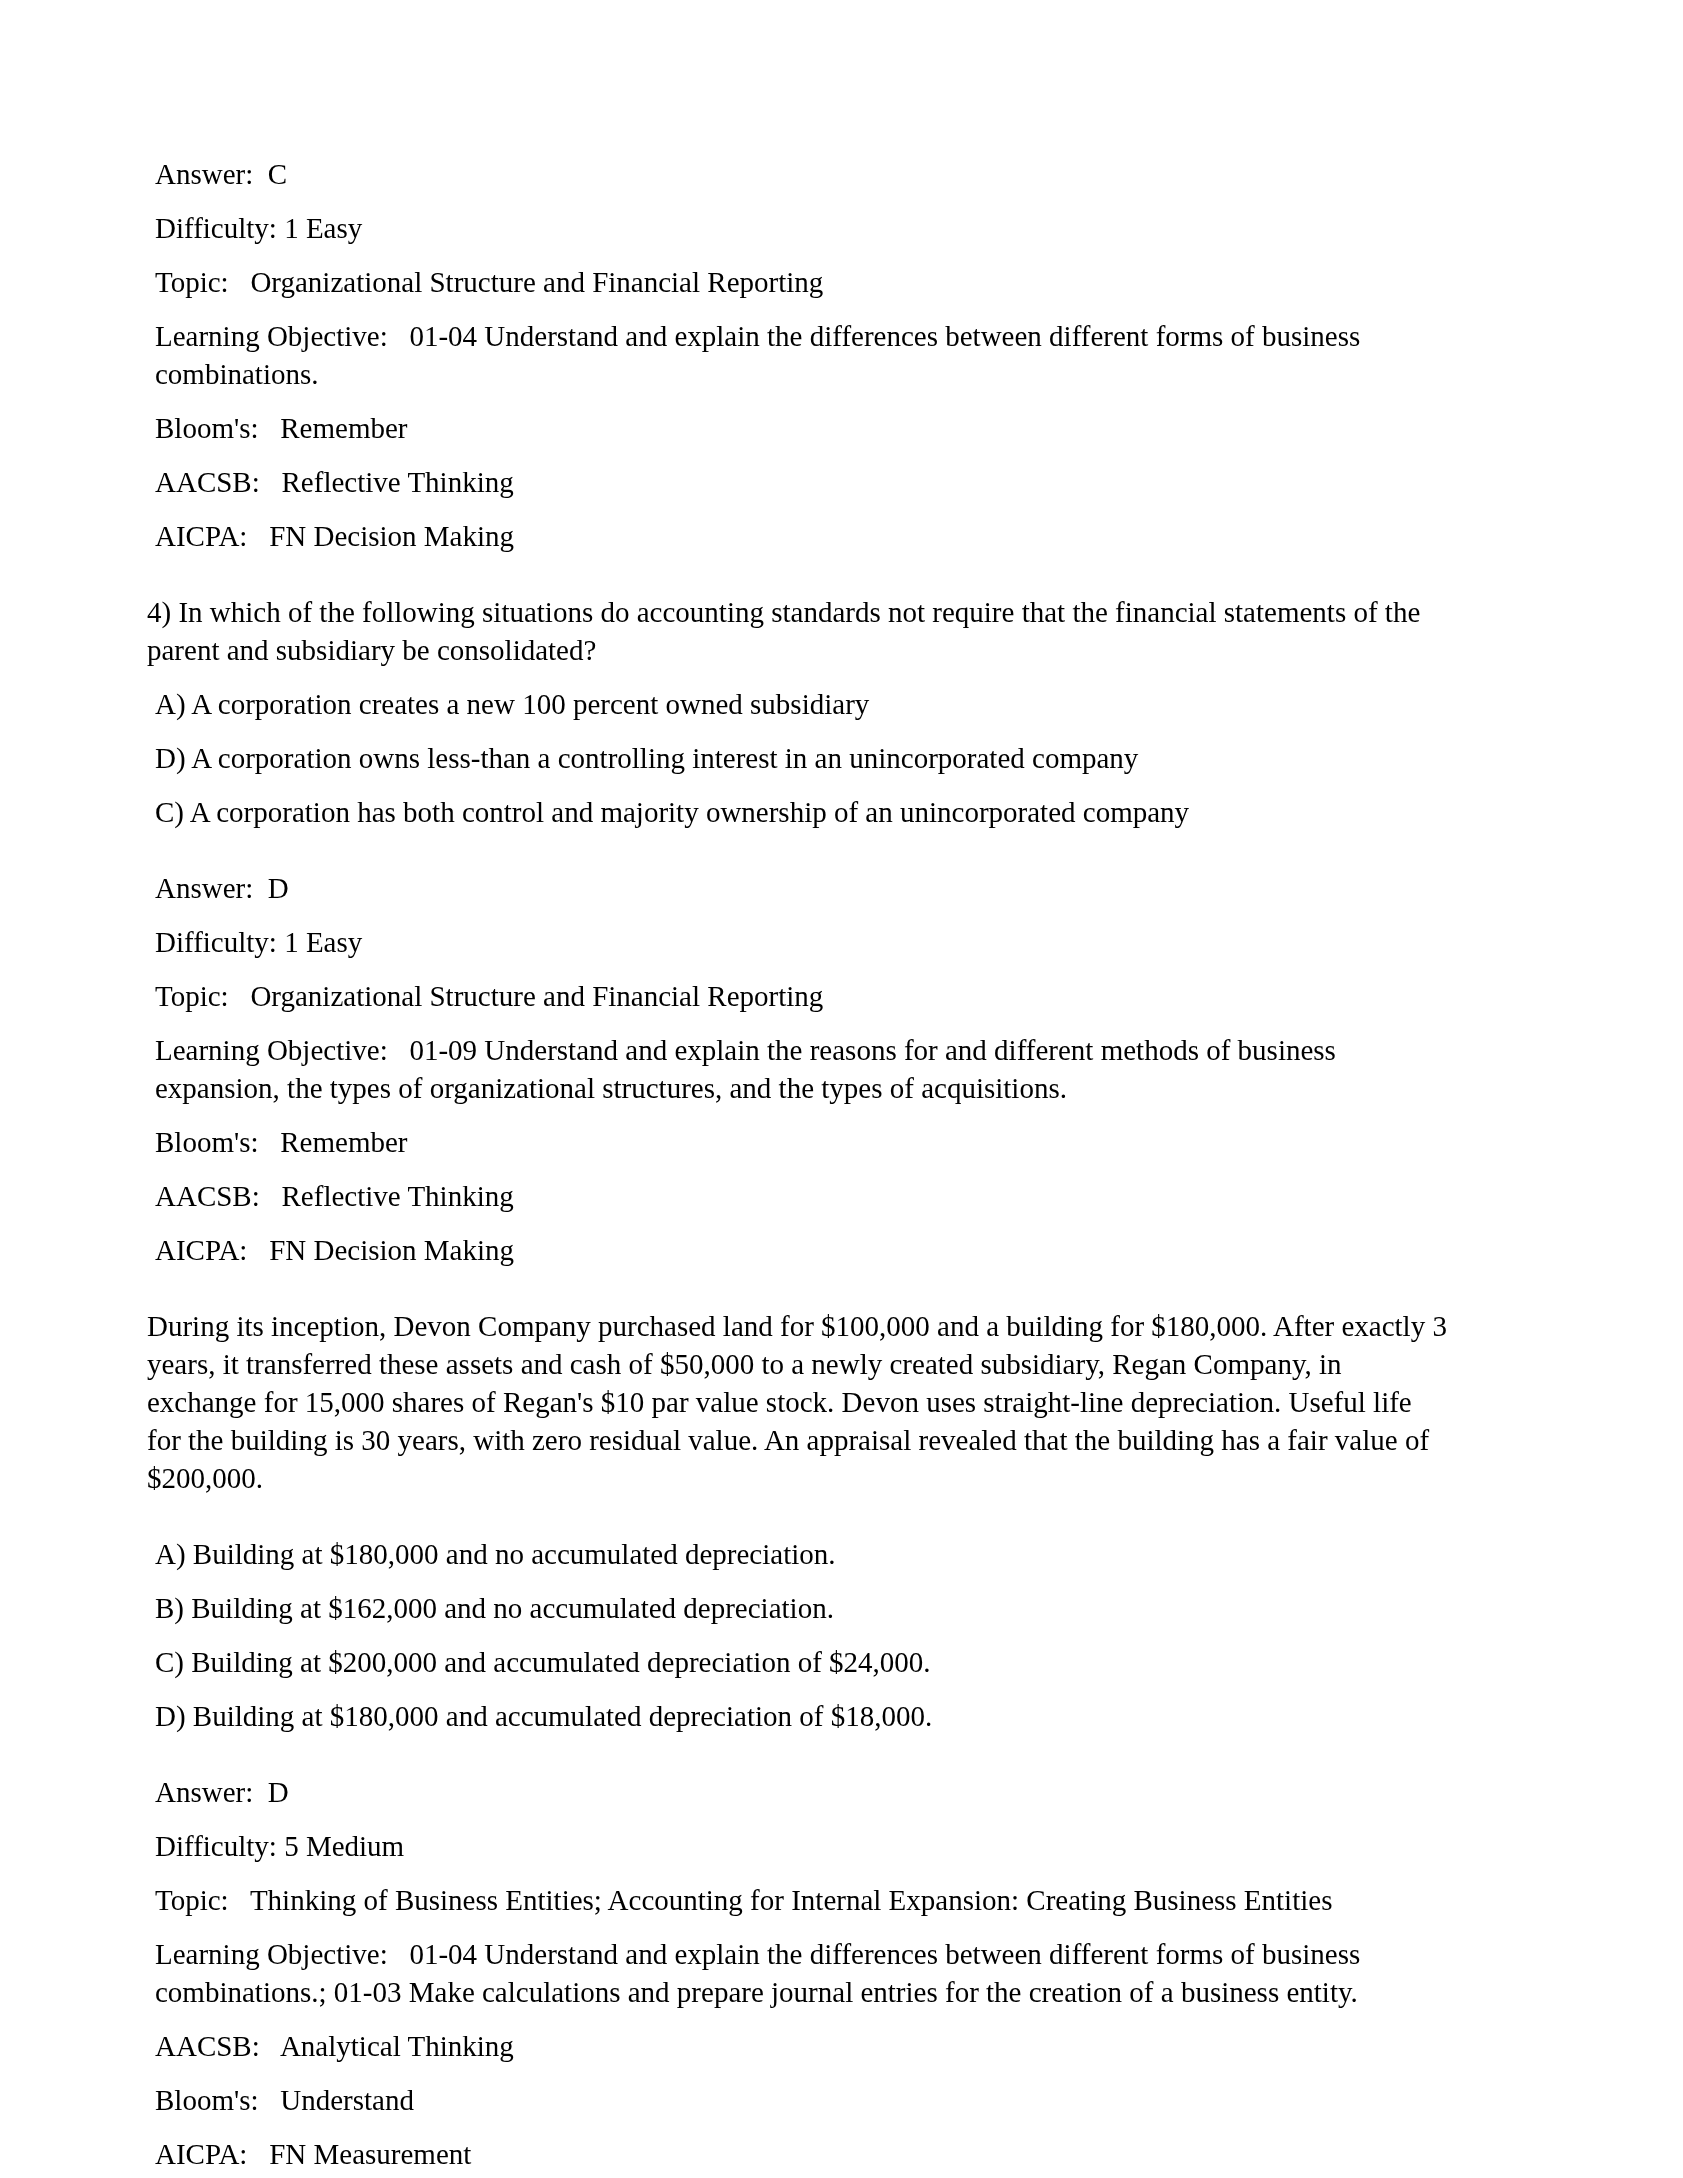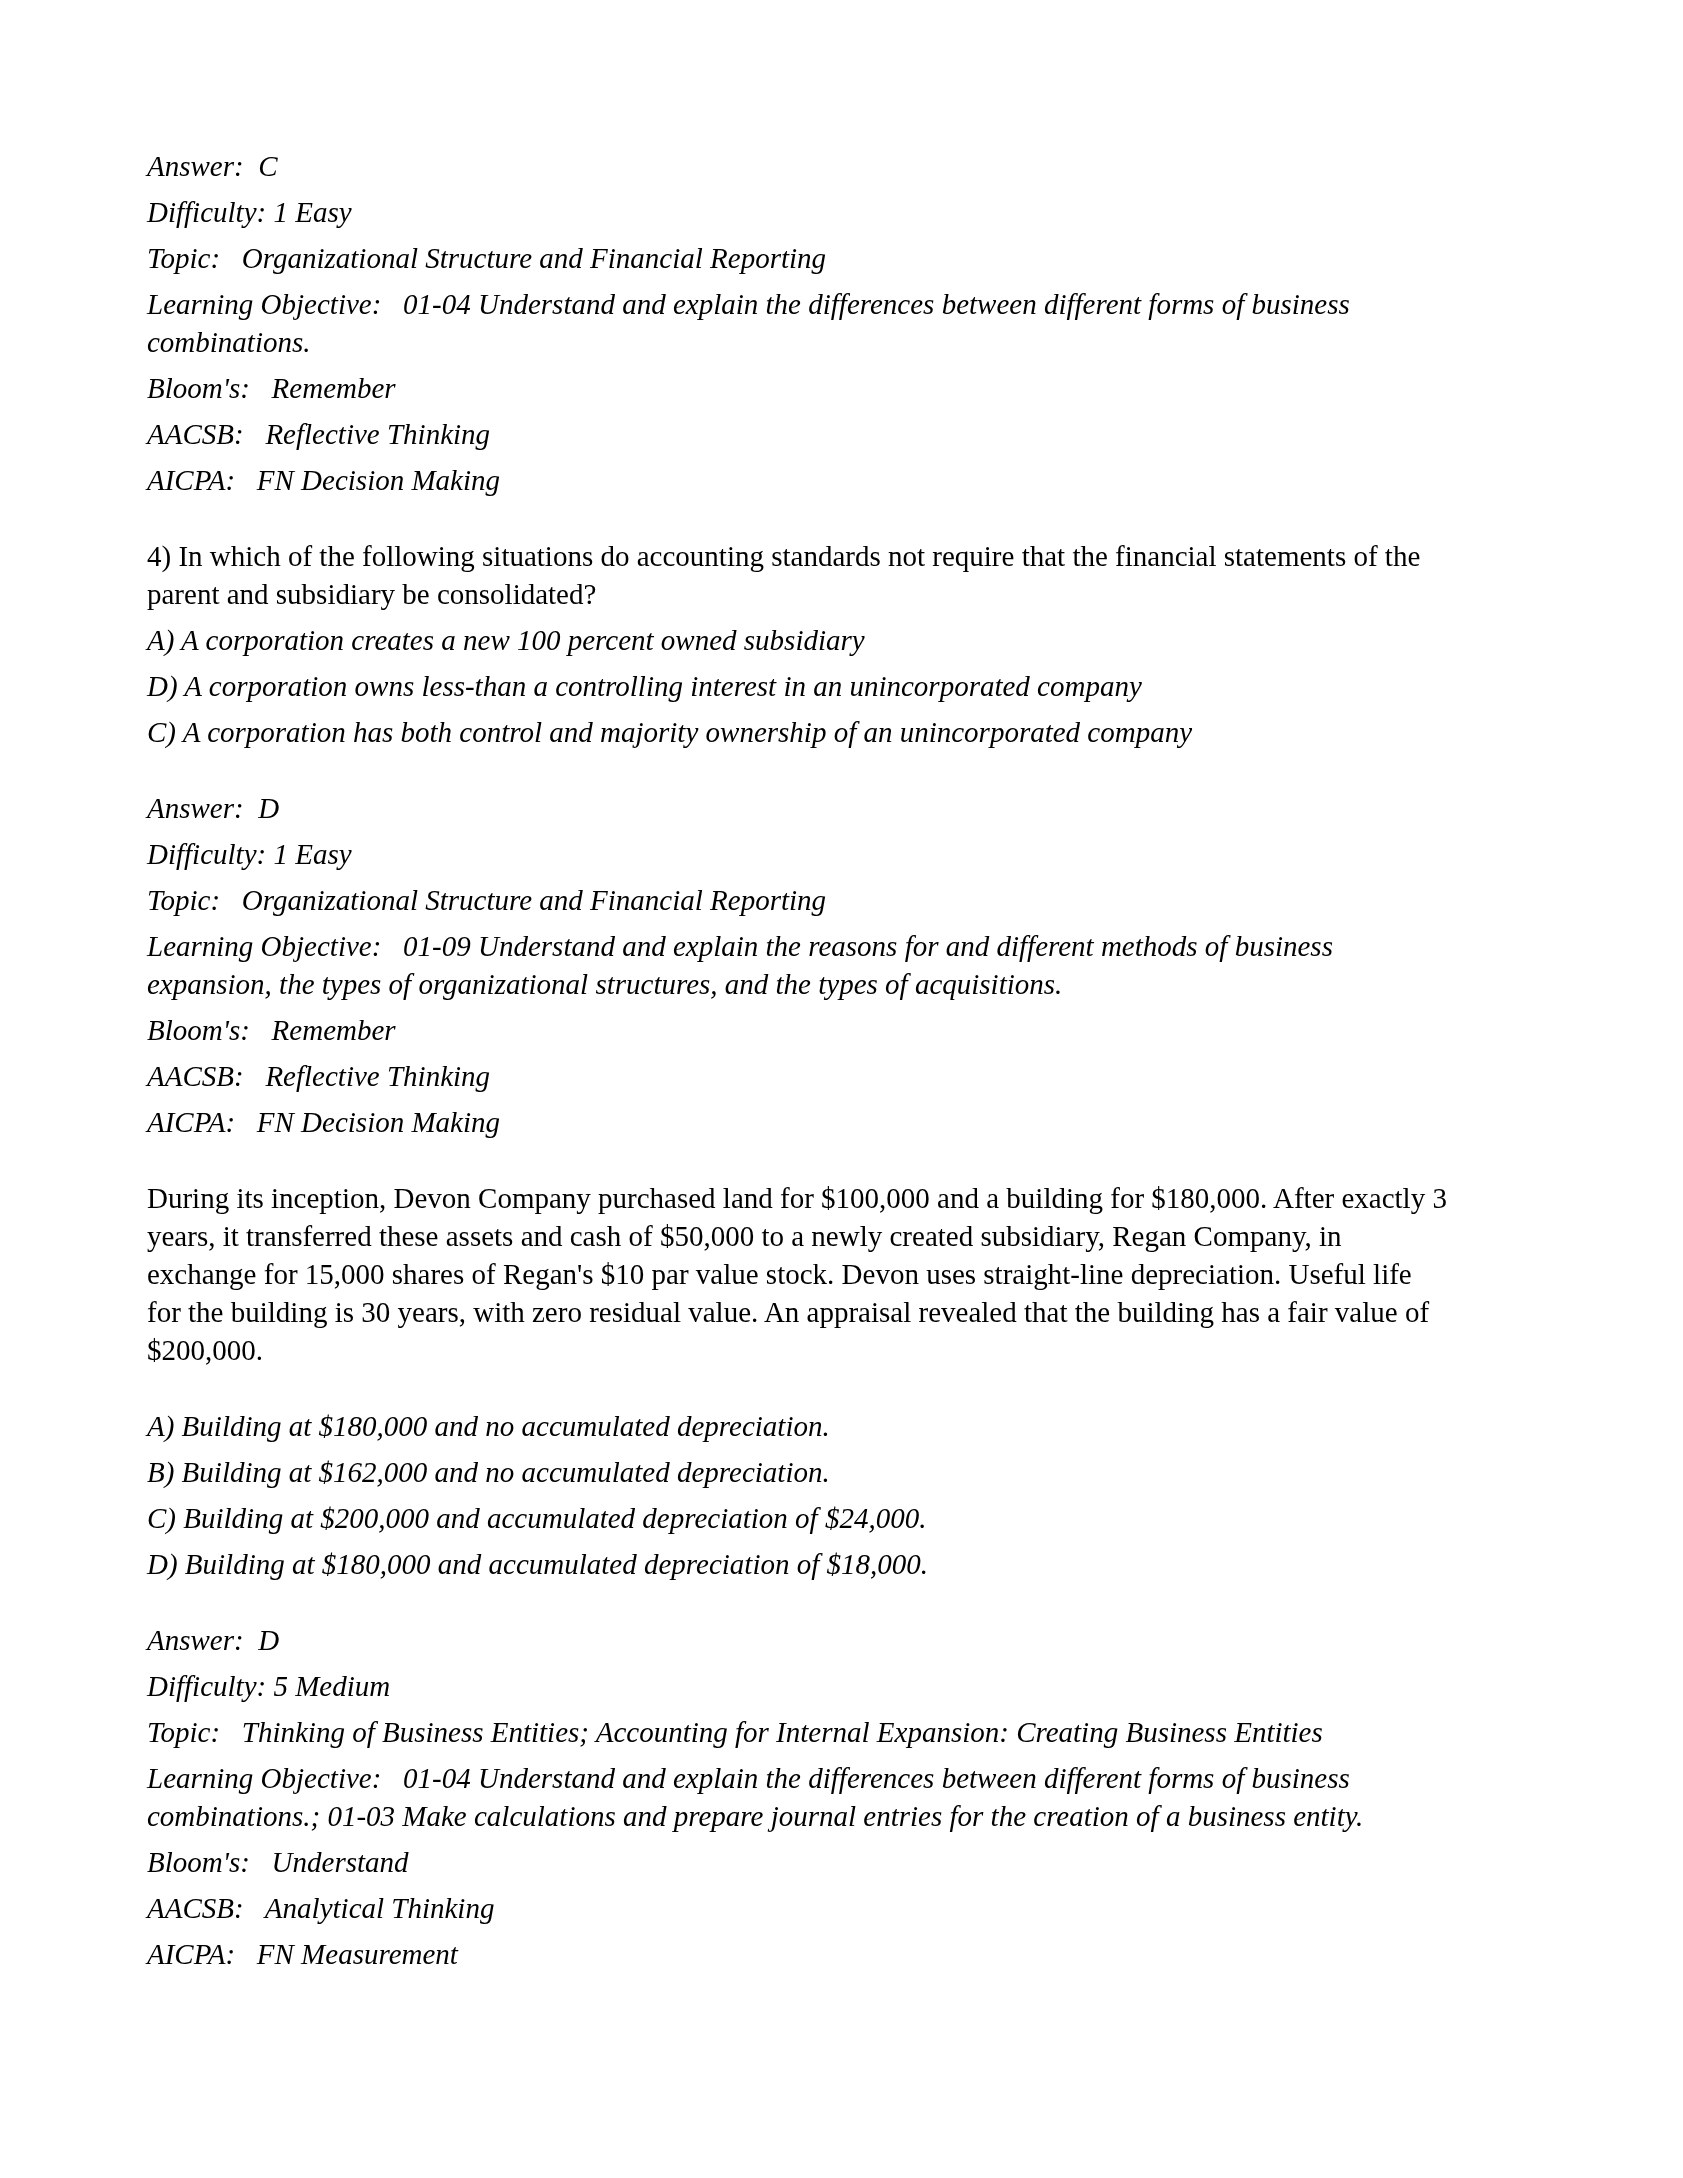--- a/index.html
+++ b/index.html
@@ -29,24 +29,23 @@
     line-height: 38px;
     text-align: left;
   }
   .block {
     margin: 0 0 38px 0;
   }
   .block:last-child {
     margin-bottom: 0;
   }
   .line {
-    margin: 8px;
+    margin: 16px;
     padding: 0;
     white-space: pre-wrap;
-    font-style: italic;
   }
   .para {
     margin: 8px;
     padding: 0;
     text-indent: 0;
   }
 </style>
 </head>
 <body>
 
@@ -89,20 +88,20 @@
       <p class="line">B) Building at $162,000 and no accumulated depreciation.</p>
       <p class="line">C) Building at $200,000 and accumulated depreciation of $24,000.</p>
       <p class="line">D) Building at $180,000 and accumulated depreciation of $18,000.</p>
     </div>
 
     <div class="block">
       <p class="line">Answer:  D</p>
       <p class="line">Difficulty: 5 Medium</p>
       <p class="line">Topic:   Thinking of Business Entities; Accounting for Internal Expansion: Creating Business Entities</p>
       <p class="line">Learning Objective:   01-04 Understand and explain the differences between different forms of business combinations.; 01-03 Make calculations and prepare journal entries for the creation of a business entity.</p>
+      <p class="line">AACSB:   Analytical Thinking</p>
       <p class="line">Bloom's:   Understand</p>
-      <p class="line">AACSB:   Analytical Thinking</p>
       <p class="line">AICPA:   FN Measurement</p>
     </div>
 
   </div>
 </div>
 
 
 </body></html>

